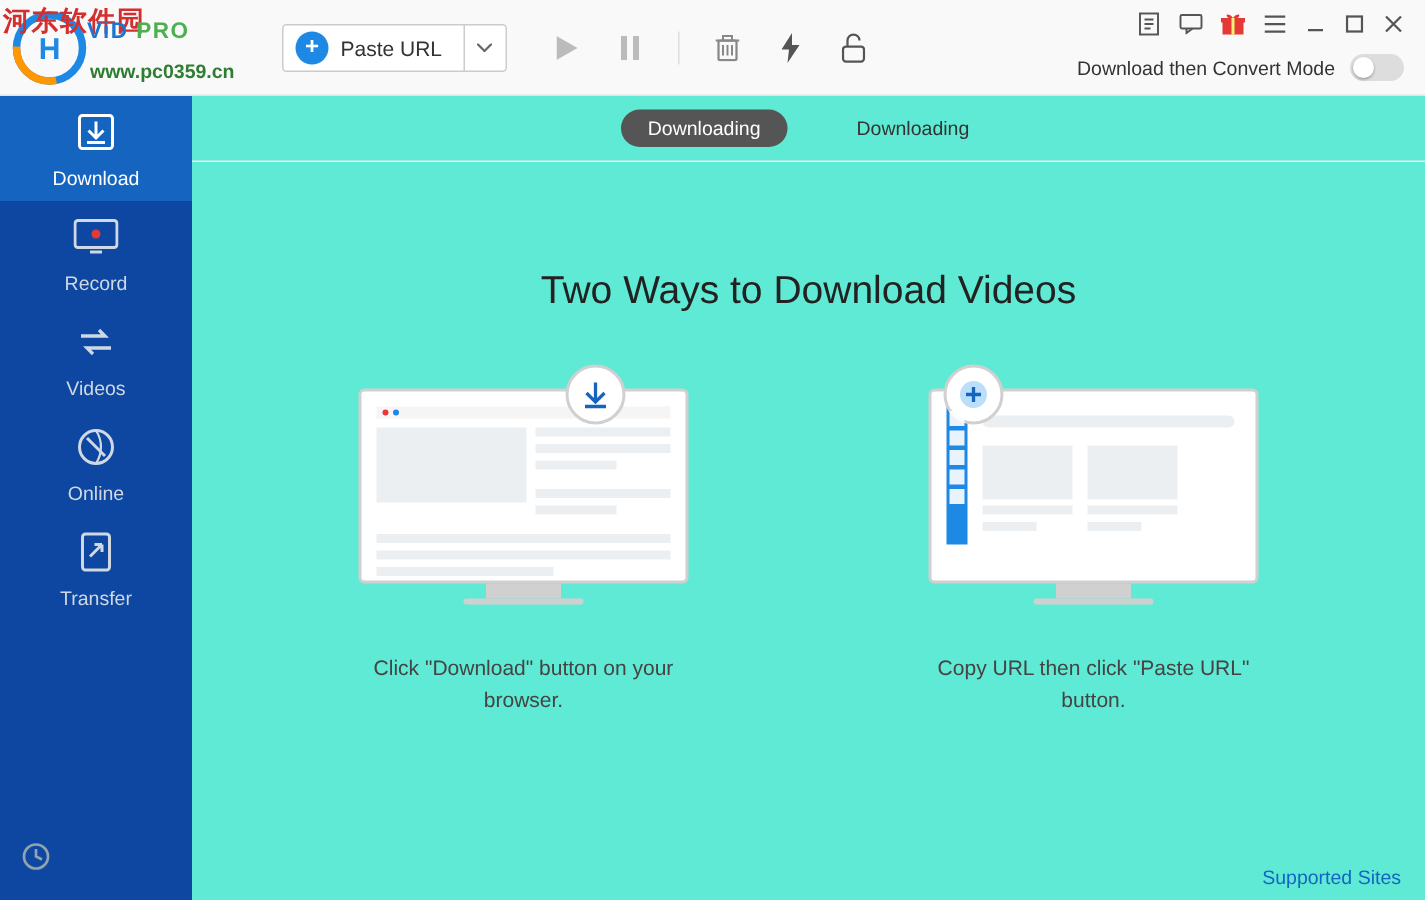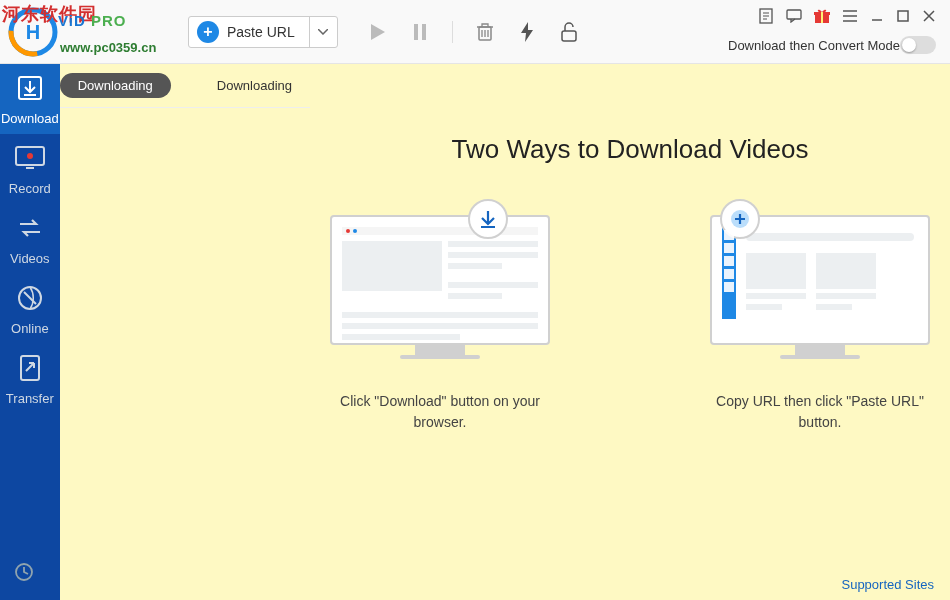--- a/index.html
+++ b/index.html
@@ -21,32 +21,32 @@
 
 .tool-icons { display: flex; align-items: center; margin-left: 30px; gap: 22px; color: #999; }
 .tool-divider { width: 1px; height: 22px; background: #ddd; }
 .tool-icon { width: 20px; height: 20px; display: flex; align-items: center; justify-content: center; cursor: pointer; }
 
 .titlebar-right { position: absolute; right: 14px; top: 8px; display: flex; align-items: center; gap: 12px; color: #555; }
 .tr-icon { width: 16px; height: 16px; display: flex; align-items: center; justify-content: center; cursor: pointer; color: #555; }
 .gift-icon { color: #e53935; }
 .win-btn { width: 14px; height: 14px; display: flex; align-items: center; justify-content: center; cursor: pointer; font-size: 14px; }
 
-.convert-mode { position: absolute; right: 14px; top: 36px; display: flex; align-items: center; font-size: 13px; color: #333; }
+.convert-mode { position: absolute; right: 14px; top: 36px; display: flex; align-items: center; gap: 10px; font-size: 13px; color: #333; }
 .toggle { width: 36px; height: 18px; border-radius: 10px; background: #ddd; position: relative; cursor: pointer; }
 .toggle-knob { width: 14px; height: 14px; border-radius: 50%; background: #fff; position: absolute; left: 2px; top: 2px; box-shadow: 0 1px 2px rgba(0,0,0,0.3); }
 
 .body-row { display: flex; height: 536px; }
 .sidebar { width: 128px; background: #0d47a1; display: flex; flex-direction: column; color: #fff; position: relative; }
 .side-item { height: 70px; display: flex; flex-direction: column; align-items: center; justify-content: center; gap: 8px; cursor: pointer; font-size: 13px; color: #cfd8e3; }
 .side-item.active { background: #1565c0; color: #fff; }
 .side-icon { width: 30px; height: 30px; display: flex; align-items: center; justify-content: center; }
 .side-history { position: absolute; bottom: 14px; left: 14px; color: #90a4ae; cursor: pointer; }
 
-.main { flex: 1; background: #fef9c3; position: relative; display: flex; flex-direction: row; }
+.main { flex: 1; background: #5eead4; position: relative; display: flex; flex-direction: column; }
 .tab-row { height: 44px; display: flex; align-items: center; justify-content: center; gap: 28px; border-bottom: 1px solid #eee; }
 .tab-pill { padding: 5px 18px; border-radius: 14px; font-size: 13px; cursor: pointer; }
 .tab-pill.active { background: #555; color: #fff; }
 .tab-pill.inactive { color: #333; }
 
 .content { flex: 1; display: flex; flex-direction: column; align-items: center; padding-top: 50px; }
 .headline { font-size: 26px; color: #222; font-weight: normal; margin-bottom: 50px; margin-top: 20px; }
 .cards { display: flex; gap: 120px; }
 .card { width: 260px; display: flex; flex-direction: column; align-items: center; }
 .monitor { width: 220px; height: 150px; position: relative; }

